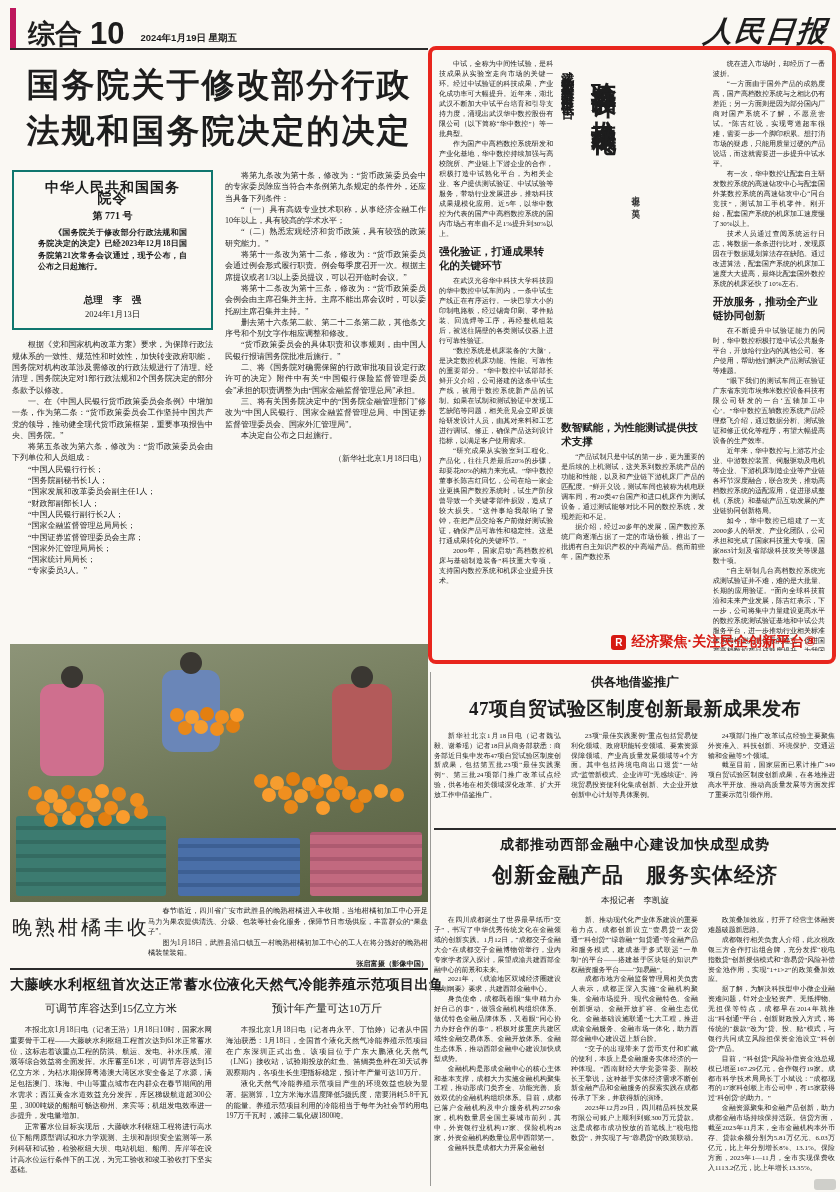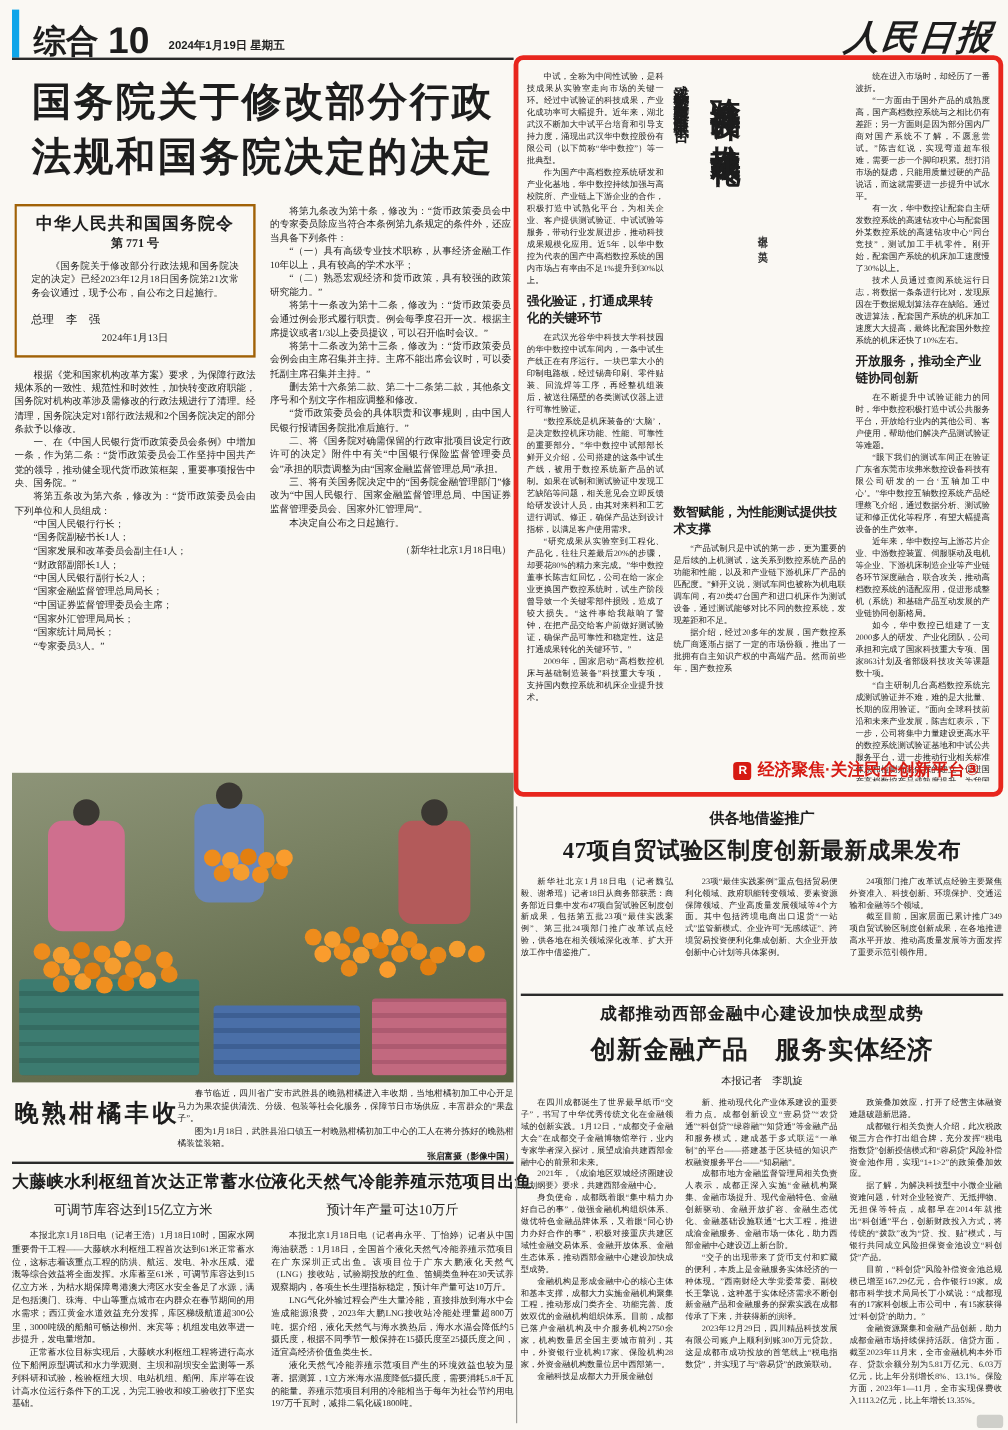--- a/index.html
+++ b/index.html
@@ -5,38 +5,38 @@
   html,body{margin:0;padding:0;background:#e8e6e0;}
   .page{position:relative;width:840px;height:1192px;background:#faf8f3;overflow:hidden;
         font-family:"Liberation Serif","DejaVu Serif",serif;color:#1d1d1d;}
   .page *{box-sizing:border-box;}
   .sans{font-family:"Liberation Sans","DejaVu Sans",sans-serif;}
   .hairline{position:absolute;background:#2b2b2b;}
   .vrule{position:absolute;background:#9a9a96;}
 
   
   .hdr-block{position:absolute;left:10px;top:8px;display:flex;align-items:flex-end;
-             border-left:6px solid #0ea5e9;padding-left:12px;height:40px;}
+             border-left:6px solid #be185d;padding-left:12px;height:40px;}
   .hdr-section{font-weight:900;font-size:27px;line-height:1;}
   .hdr-num{font-weight:900;font-size:31px;line-height:.9;margin-left:8px;}
   .hdr-date{font-size:9.5px;margin-left:16px;margin-bottom:3px;font-weight:700;}
   .masthead{position:absolute;right:12px;top:12px;font-size:29px;font-weight:900;
             font-style:italic;letter-spacing:2px;transform:skewX(-6deg);}
 
   
   .decree{position:absolute;left:12px;top:62px;width:414px;}
   .decree-h{font-weight:900;font-size:33px;line-height:46px;letter-spacing:2px;text-align:center;}
   .decree-cols{display:flex;gap:12px;margin-top:16px;height:442px;overflow:hidden;
                font-size:8px;line-height:11.3px;}
   .dcol{width:201px;}
-  .gov-box{border:2px solid #a16207;padding:10px 12px 8px;margin-bottom:9px;}
+  .gov-box{border:2px solid #0f766e;padding:10px 24px 8px;margin-bottom:9px;}
   .gov-box-title{font-weight:700;font-size:14px;text-align:center;letter-spacing:1px;}
   .gov-box-num{font-weight:700;font-size:10px;text-align:center;margin:5px 0 6px;}
-  .gov-box-body{font-size:8px;line-height:11.5px;text-indent:2em;text-align:justify;}
-  .gov-sign{display:flex;justify-content:flex-start;gap:10px;font-weight:400;font-size:9.5px;margin-top:12px;}
+  .gov-box-body{font-size:8px;line-height:11.5px;text-indent:2em;text-align:justify;font-weight:bold;}
+  .gov-sign{display:flex;justify-content:center;gap:10px;font-weight:700;font-size:9.5px;margin-top:22px;}
   .gov-date{text-align:center;font-size:8.5px;margin-top:3px;}
 
   
   .red-article{position:absolute;left:428px;top:46px;width:408px;height:618px;
                border:4px solid #e8261d;border-radius:8px;padding:9px 7px;
                display:flex;gap:8px;}
   .red-article .zcol{font-size:7px;line-height:10px;overflow:hidden;}
   .zcol1{width:116px;}
   .zcol2{width:146px;}
   .zcol3{width:114px;}
@@ -87,21 +87,21 @@
        67px -2px #fa9c2d,84px 1px #e8881a,8px 15px #f08f1f,25px 13px #fa9c2d,42px 16px #e37f10,
        59px 12px #f59d2f,76px 15px #ee8c1c,16px 27px #e8881a,34px 25px #f59d2f,52px 28px #f08f1f,
        70px 26px #e37f10,88px 24px #fa9c2d,102px 7px #f08f1f,106px 19px #e8881a;}
   .po2{left:244px;top:130px;box-shadow:16px 2px #f59d2f,32px -2px #e37f10,48px 3px #f08f1f,
        64px 0 #fa9c2d,80px 2px #e8881a,8px 14px #fa9c2d,24px 12px #f08f1f,40px 15px #f59d2f,
        56px 11px #e37f10,72px 14px #ee8c1c,88px 12px #f08f1f,104px 15px #e8881a,120px 10px #f59d2f,
        136px 14px #f08f1f,30px 26px #e8881a,62px 27px #fa9c2d,96px 25px #e37f10;}
   .po3{left:160px;top:64px;box-shadow:15px 2px #f59d2f,30px -1px #e37f10,45px 2px #f08f1f,
        60px 0 #fa9c2d,8px 13px #e8881a,24px 12px #f59d2f,40px 14px #f08f1f,56px 11px #e37f10;}
   .cap-row{position:absolute;left:12px;top:906px;width:416px;display:flex;gap:12px;}
-  .cap-title{font-weight:700;font-size:20px;letter-spacing:3px;width:124px;margin-top:8px;white-space:nowrap;}
+  .cap-title{font-weight:400;font-size:20px;letter-spacing:3px;width:124px;margin-top:8px;white-space:nowrap;}
   .cap-body{width:280px;font-size:7.2px;line-height:10.6px;}
   .cap-text{text-indent:2em;text-align:justify;}
   .cap-credit{text-align:right;font-weight:700;}
 
   
   .bl-wrap{position:absolute;left:10px;top:976px;width:418px;display:flex;gap:14px;justify-content:center;}
   .bl-art{width:202px;}
   .bl-h{font-weight:900;font-size:14px;text-align:center;letter-spacing:.5px;white-space:nowrap;}
   .bl-sub{font-size:11px;text-align:center;margin-top:7px;}
   .bl-body{margin-top:9px;height:158px;overflow:hidden;font-size:7.4px;line-height:10.8px;}
@@ -294,21 +294,20 @@
       <div class="bl-body">
           <div class="rl-p">本报北京1月18日电（记者王浩）1月18日10时，国家水网重要骨干工程——大藤峡水利枢纽工程首次达到61米正常蓄水位，这标志着该重点工程的防洪、航运、发电、补水压咸、灌溉等综合效益将全面发挥。水库蓄至61米，可调节库容达到15亿立方米，为枯水期保障粤港澳大湾区水安全备足了水源，满足包括澳门、珠海、中山等重点城市在内群众在春节期间的用水需求；西江黄金水道效益充分发挥，库区梯级航道超300公里，3000吨级的船舶可畅达柳州、来宾等；机组发电效率进一步提升，发电量增加。</div>
           <div class="rl-p">正常蓄水位目标实现后，大藤峡水利枢纽工程将进行高水位下船闸原型调试和水力学观测、主坝和副坝安全监测等一系列科研和试验，检验枢纽大坝、电站机组、船闸、库岸等在设计高水位运行条件下的工况，为完工验收和竣工验收打下坚实基础。</div>
         </div>
     </div>
     <div class="bl-art">
       <div class="bl-h sans">液化天然气冷能养殖示范项目出鱼</div>
       <div class="bl-sub">预计年产量可达10万斤</div>
       <div class="bl-body">
           <div class="rl-p">本报北京1月18日电（记者冉永平、丁怡婷）记者从中国海油获悉：1月18日，全国首个液化天然气冷能养殖示范项目在广东深圳正式出鱼。该项目位于广东大鹏液化天然气（LNG）接收站，试验期投放的红鱼、笛鲷类鱼种在30天试养观察期内，各项生长生理指标稳定，预计年产量可达10万斤。</div>
-          <div class="rl-p">LNG气化外输过程会产生大量冷能，直接排放到海水中会造成能源浪费，2023年大鹏LNG接收站冷能处理量超800万吨。据介绍，液化天然气与海水换热后，海水水温会降低约5摄氏度，根据不同季节一般保持在15摄氏度至25摄氏度之间，适宜高经济价值鱼类生长。</div>
           <div class="rl-p">液化天然气冷能养殖示范项目产生的环境效益也较为显著。据测算，1立方米海水温度降低5摄氏度，需要消耗5.8千瓦的能量。养殖示范项目利用的冷能相当于每年为社会节约用电197万千瓦时，减排二氧化碳1800吨。</div>
         </div>
     </div>
   </div>
 
   <div class="vrule" style="left:430px;top:672px;width:1px;height:514px;"></div>
   <div class="corner-mark"></div>
 
 </div>
 

